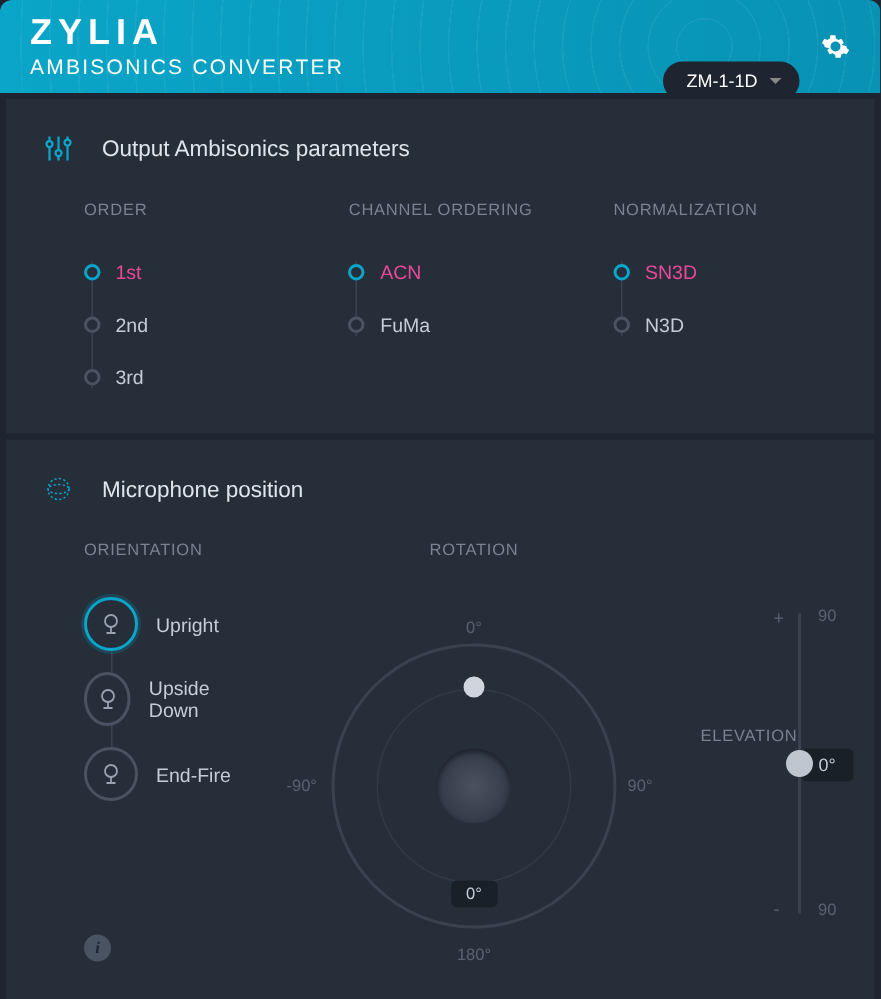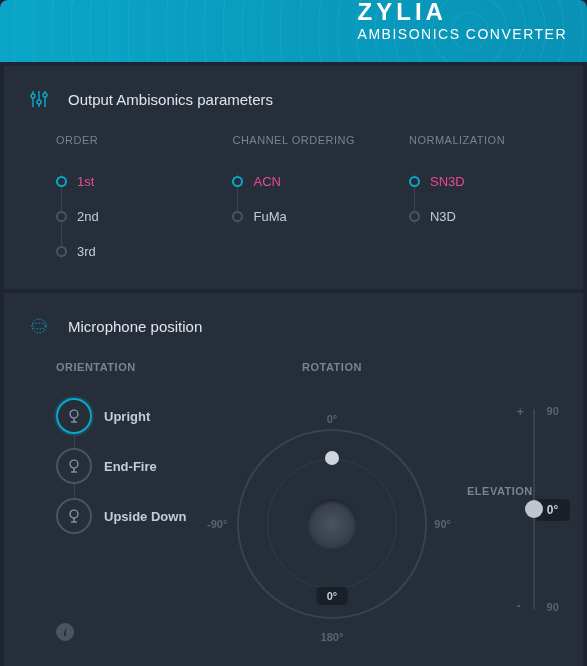--- a/index.html
+++ b/index.html
@@ -10,25 +10,24 @@
   font-family: -apple-system, BlinkMacSystemFont, "Segoe UI", Arial, sans-serif;
   color: #a0a8b5;
   overflow: hidden;
   position: relative;
 }
 .header {
   height: 62px;
   background: linear-gradient(90deg, #0aa5c8 0%, #0892b5 100%);
   position: relative;
   display: flex;
-  align-items: flex-end;
+  align-items: center;
   padding: 0 20px;
   border-radius: 6px 6px 0 0;
   overflow: hidden;
-  flex-direction: column;
 }
 .header::before {
   content: '';
   position: absolute;
   inset: 0;
   background: repeating-radial-gradient(circle at 80% 50%, transparent 0, transparent 18px, rgba(255,255,255,0.06) 18px, rgba(255,255,255,0.06) 19px);
 }
 .logo { position: relative; z-index: 1; }
 .logo-text {
   font-size: 24px;
@@ -166,22 +165,21 @@
 
 .mic-section {
   padding: 24px 26px 30px;
   background: #262e3a;
   margin: 4px 4px 4px;
   position: relative;
 }
 .mic-layout {
   display: flex;
   padding-left: 26px;
-  gap: 20px;
-  font-weight: bold;
+  gap: 36px;
 }
 .orientation-col { width: 160px; }
 .orient-list {
   display: flex;
   flex-direction: column;
   position: relative;
   margin-top: 18px;
 }
 .orient-list::before {
   content: '';
@@ -462,31 +460,31 @@
               <span class="orient-text">Upright</span>
             </div>
             <div class="orient-item">
               <div class="orient-icon">
                 <svg width="18" height="18" viewBox="0 0 18 18" fill="none" stroke="#9aa2b2" stroke-width="1.2">
                   <circle cx="9" cy="7" r="4"></circle>
                   <line x1="9" y1="11" x2="9" y2="15"></line>
                   <line x1="6" y1="15" x2="12" y2="15"></line>
                 </svg>
               </div>
-              <span class="orient-text">End-Fire</span>
+              <span class="orient-text">Upside Down</span>
             </div>
             <div class="orient-item">
               <div class="orient-icon">
                 <svg width="18" height="18" viewBox="0 0 18 18" fill="none" stroke="#9aa2b2" stroke-width="1.2">
                   <circle cx="9" cy="7" r="4"></circle>
                   <line x1="9" y1="11" x2="9" y2="15"></line>
                   <line x1="6" y1="15" x2="12" y2="15"></line>
                 </svg>
               </div>
-              <span class="orient-text">Upside Down</span>
+              <span class="orient-text">End-Fire</span>
             </div>
           </div>
       </div>
 
       <div class="rotation-col">
         <div class="param-label">ROTATION</div>
         <div class="rotation-dial">
           <div class="dial-outer"></div>
           <div class="dial-inner"></div>
           <div class="dial-center"></div>

